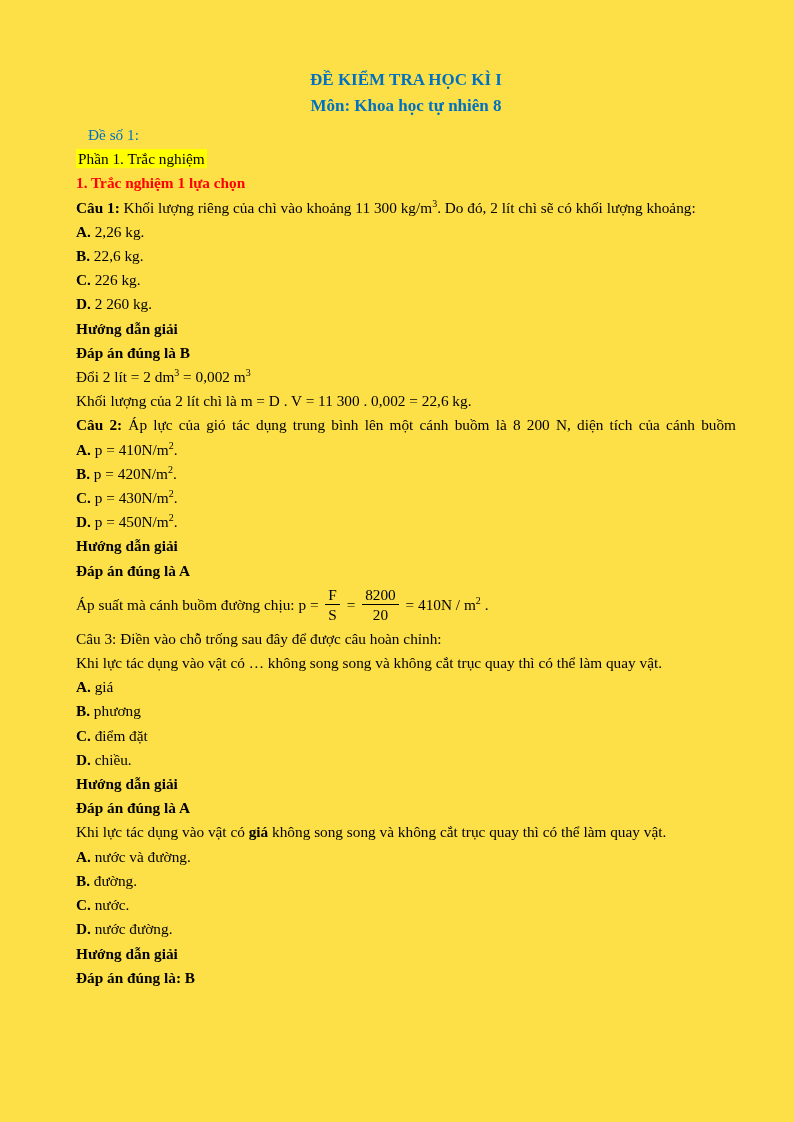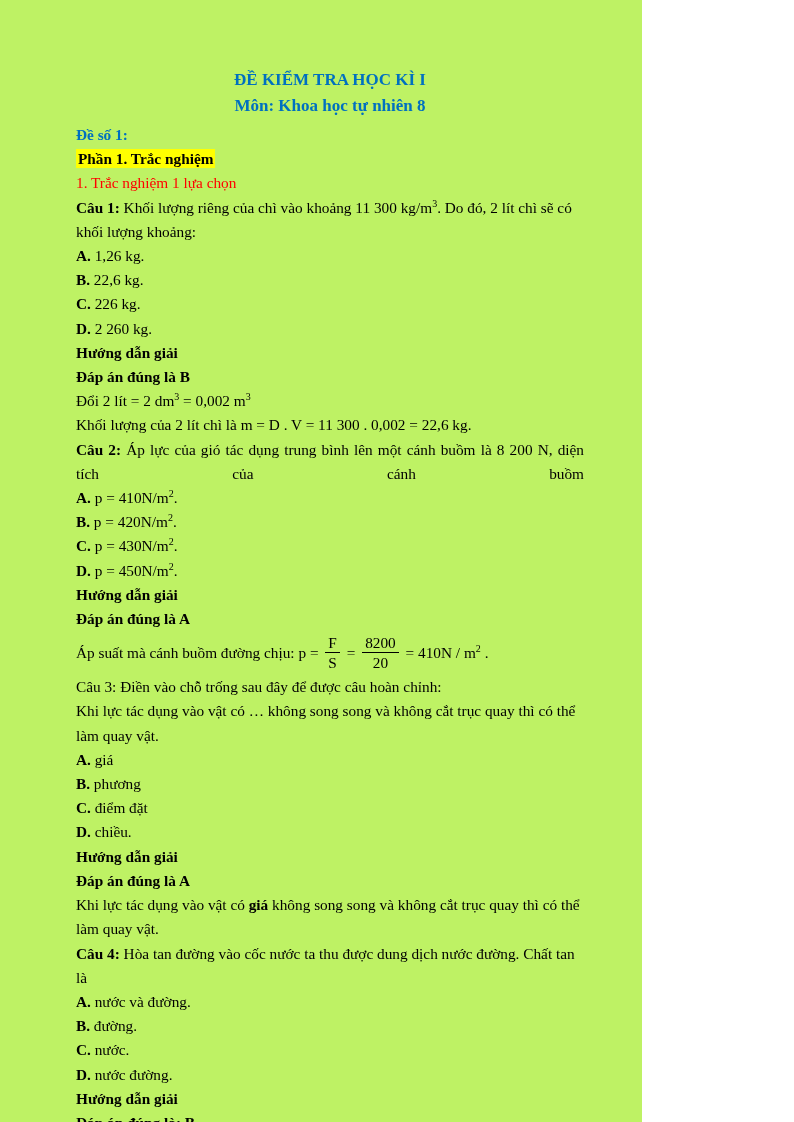--- a/index.html
+++ b/index.html
@@ -5,22 +5,22 @@
   html, body { margin: 0; padding: 0; }
   body {
     width: 794px; height: 1122px;
     background: #ffffff;
     font-family: "Liberation Serif", "DejaVu Serif", serif;
     color: #000000;
     overflow: hidden;
   }
   .page {
     position: relative;
-    width: 642px; height: 1122px;
-    background: #bef264;
+    width: 794px; height: 1122px;
+    background: #fde047;
     overflow: hidden;
   }
   .content {
     padding: 67px 58px 0 76px;
   }
   .doc-title, .doc-subtitle {
     text-align: center;
     font-weight: bold;
     font-size: 17px;
     line-height: 26px;
@@ -66,25 +66,25 @@
   .hl { padding: 1px 2px; }
 </style>
 </head>
 <body style="background: rgb(255, 255, 255); color: rgb(0, 0, 0);">
 
 <div class="page">
   <div class="content">
     <div class="doc-title" style="color: rgb(0, 112, 192);">ĐỀ KIỂM TRA HỌC KÌ I</div>
     <div class="doc-subtitle" style="color: rgb(0, 112, 192); text-align: center;">Môn: Khoa học tự nhiên 8</div>
     <div class="doc-body">
-        <div class="line"><span style="font-weight: bold; color: rgb(0, 112, 192);">Đề số 1:</span></div>
-        <div class="line"><span class="hl" style="font-weight: bold; background: rgb(255, 255, 0);">Phần 1. Trắc nghiệm</span></div>
-        <div class="line"><span style="font-weight: normal; color: rgb(255, 0, 0);">1. Trắc nghiệm 1 lựa chọn</span></div>
+        <div class="line"><span style="font-weight: normal; color: rgb(0, 112, 192); margin-left: 12px;">Đề số 1:</span></div>
+        <div class="line"><span class="hl" style="font-weight: normal; background: rgb(255, 255, 0);">Phần 1. Trắc nghiệm</span></div>
+        <div class="line"><span style="font-weight: bold; color: rgb(255, 0, 0);">1. Trắc nghiệm 1 lựa chọn</span></div>
         <div class="line"><span style="font-weight: bold;">Câu 1: </span><span>Khối lượng riêng của chì vào khoảng 11 300 kg/m</span><sup>3</sup><span>. Do đó, 2 lít chì sẽ có khối lượng khoảng:</span></div>
-        <div class="line"><span style="font-weight: bold;">A. </span><span>1,26 kg.</span></div>
+        <div class="line"><span style="font-weight: bold;">A. </span><span>2,26 kg.</span></div>
         <div class="line"><span style="font-weight: bold;">B. </span><span>22,6 kg.</span></div>
         <div class="line"><span style="font-weight: bold;">C. </span><span>226 kg.</span></div>
         <div class="line"><span style="font-weight: bold;">D. </span><span>2 260 kg.</span></div>
         <div class="line"><span style="font-weight: bold;">Hướng dẫn giải</span></div>
         <div class="line"><span style="font-weight: bold;">Đáp án đúng là B</span></div>
         <div class="line"><span>Đổi 2 lít = 2 dm</span><sup>3</sup><span> = 0,002 m</span><sup>3</sup></div>
         <div class="line"><span>Khối lượng của 2 lít chì là m = D . V = 11 300 . 0,002 = 22,6 kg.</span></div>
         <div class="line justify-last"><span style="font-weight: bold; margin-top: 36px;">Câu 2: </span><span>Áp lực của gió tác dụng trung bình lên một cánh buồm là 8 200 N, diện tích của cánh buồm</span></div>
         <div class="line"><span style="font-weight: bold;">A. </span><span>p = 410N/m</span><sup>2</sup><span>.</span></div>
         <div class="line"><span style="font-weight: bold;">B. </span><span>p = 420N/m</span><sup>2</sup><span>.</span></div>
@@ -95,21 +95,20 @@
         <div class="line formula-line"><span>Áp suất mà cánh buồm đường chịu: p = </span><span class="frac"><span class="num">F</span><span class="den">S</span></span><span> = </span><span class="frac"><span class="num">8200</span><span class="den">20</span></span><span> = 410N / m</span><sup>2</sup><span> .</span></div>
         <div class="line"><span style="font-weight: normal;">Câu 3: </span><span>Điền vào chỗ trống sau đây để được câu hoàn chỉnh:</span></div>
         <div class="line"><span>Khi lực tác dụng vào vật có … không song song và không cắt trục quay thì có thể làm quay vật.</span></div>
         <div class="line"><span style="font-weight: bold;">A. </span><span>giá</span></div>
         <div class="line"><span style="font-weight: bold;">B. </span><span>phương</span></div>
         <div class="line"><span style="font-weight: bold;">C. </span><span>điểm đặt</span></div>
         <div class="line"><span style="font-weight: bold;">D. </span><span>chiều.</span></div>
         <div class="line"><span style="font-weight: bold;">Hướng dẫn giải</span></div>
         <div class="line"><span style="font-weight: bold;">Đáp án đúng là A</span></div>
         <div class="line"><span>Khi lực tác dụng vào vật có </span><span style="font-weight: bold;">giá</span><span> không song song và không cắt trục quay thì có thể làm quay vật.</span></div>
-        <div class="line"><span style="font-weight: bold;">Câu 4: </span><span>Hòa tan đường vào cốc nước ta thu được dung dịch nước đường. Chất tan là</span></div>
         <div class="line"><span style="font-weight: bold;">A. </span><span>nước và đường.</span></div>
         <div class="line"><span style="font-weight: bold;">B. </span><span>đường.</span></div>
         <div class="line"><span style="font-weight: bold;">C. </span><span>nước.</span></div>
         <div class="line"><span style="font-weight: bold;">D. </span><span>nước đường.</span></div>
         <div class="line"><span style="font-weight: bold;">Hướng dẫn giải</span></div>
         <div class="line"><span style="font-weight: bold;">Đáp án đúng là: B</span></div>
       </div>
   </div>
 </div>
 

